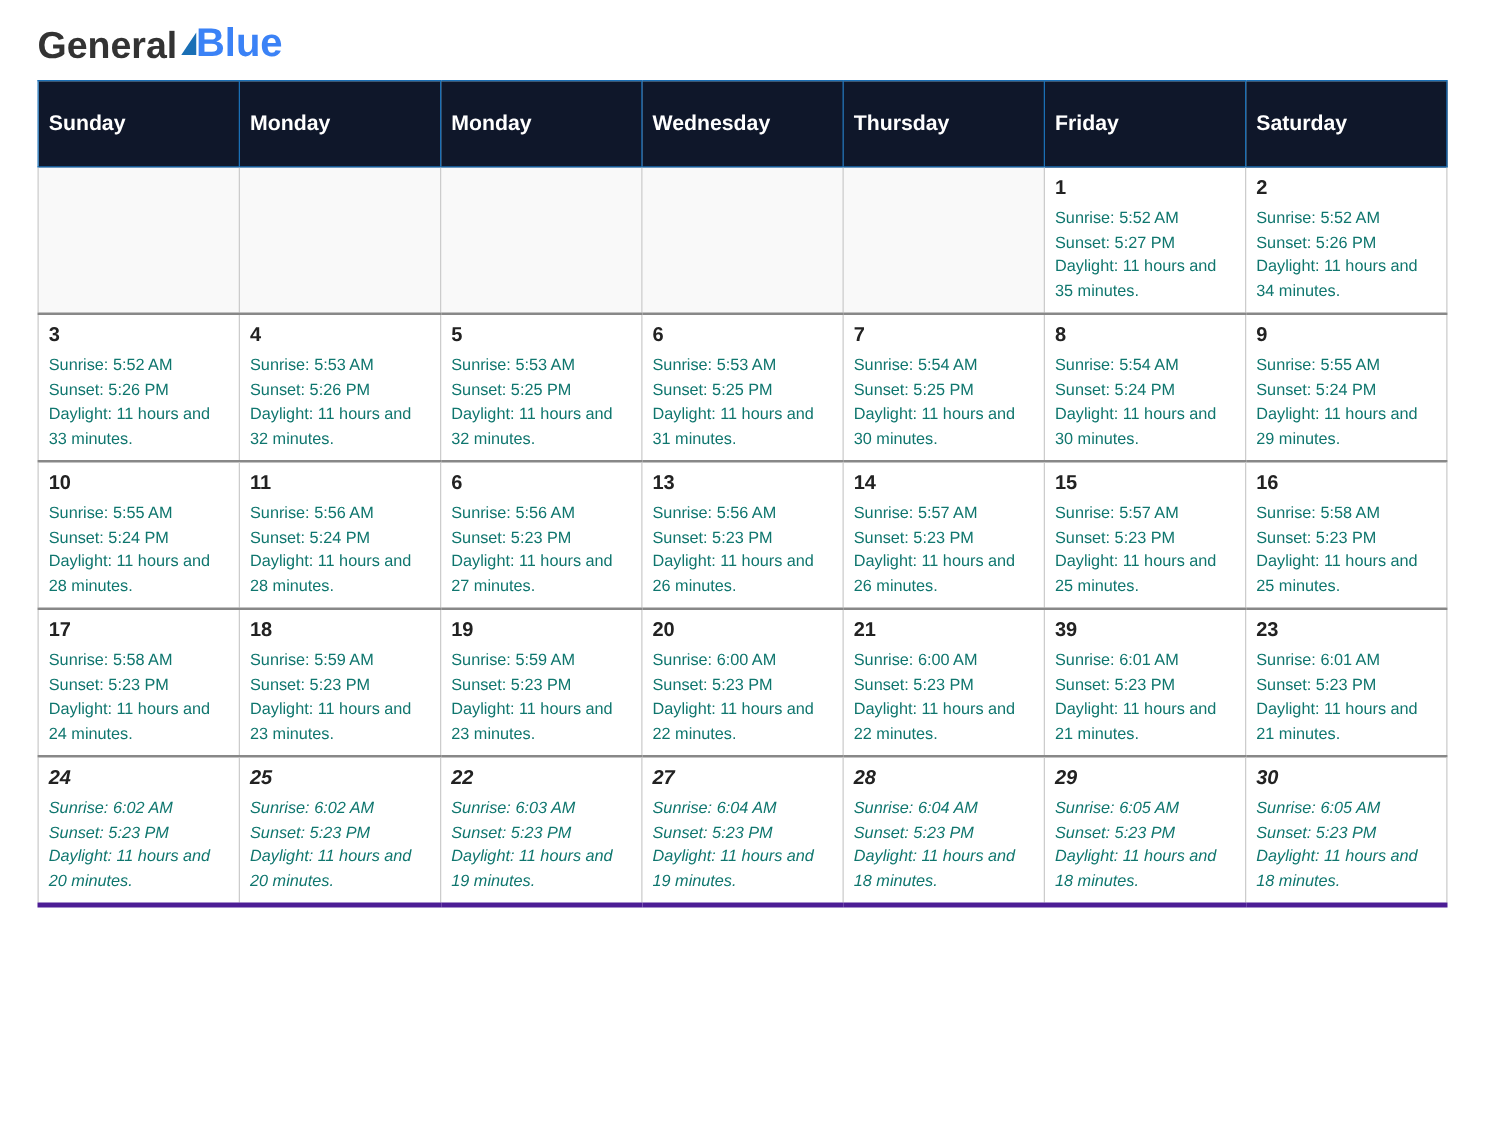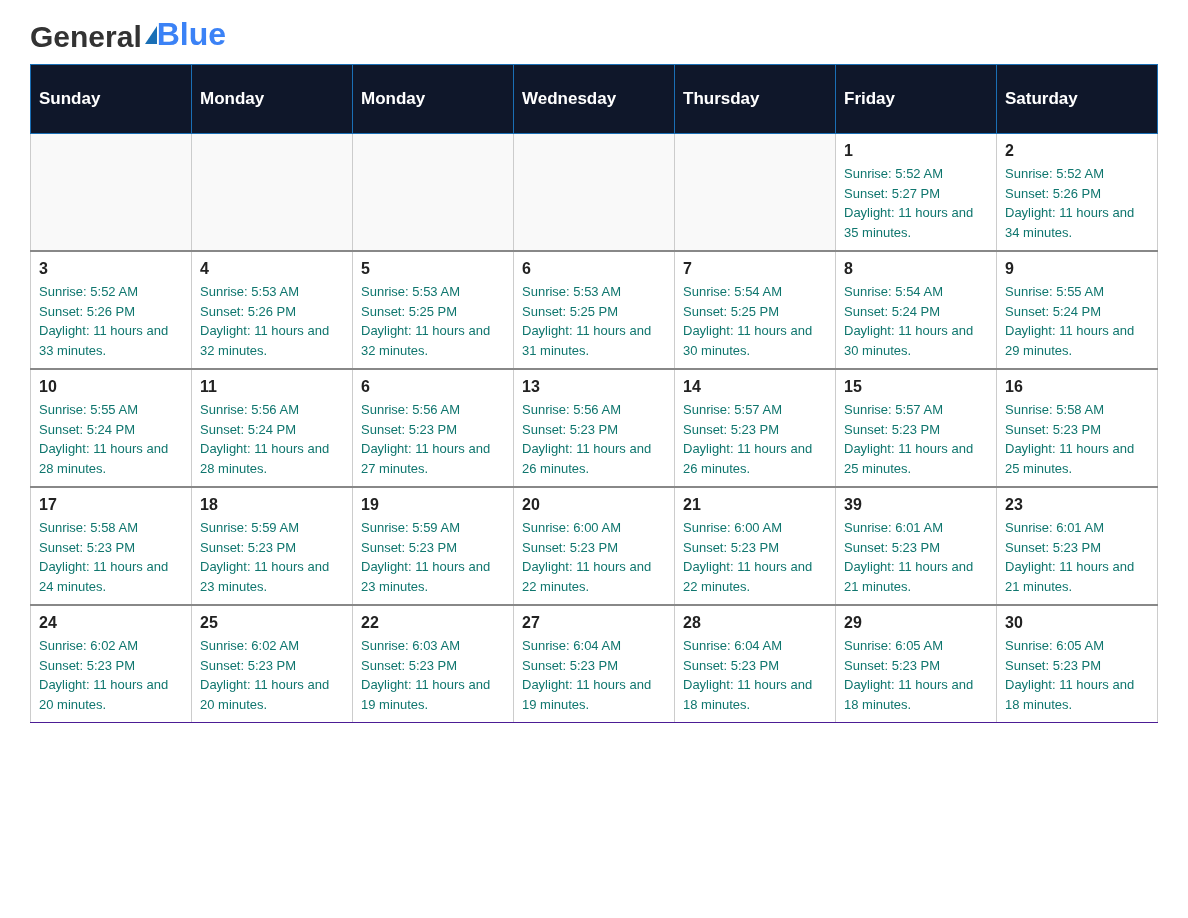--- a/index.html
+++ b/index.html
@@ -53,21 +53,22 @@
       vertical-align: top;
       padding: 8px;
       border: 1px solid #ccc;
       width: calc(100% / 7);
       min-height: 110px;
       font-size: 13px;
       color: #333;
       border-bottom: 2px solid #888;
     }
     .calendar tr:last-child td {
-      border-bottom: 1px solid #4c1d95;
+      border-bottom: 4px solid #4c1d95;
+      font-style: italic;
     }
     .day-number {
       font-size: 16px;
       font-weight: bold;
       color: #222;
       margin-bottom: 4px;
       display: block;
     }
     .day-info {
       font-size: 13px;

